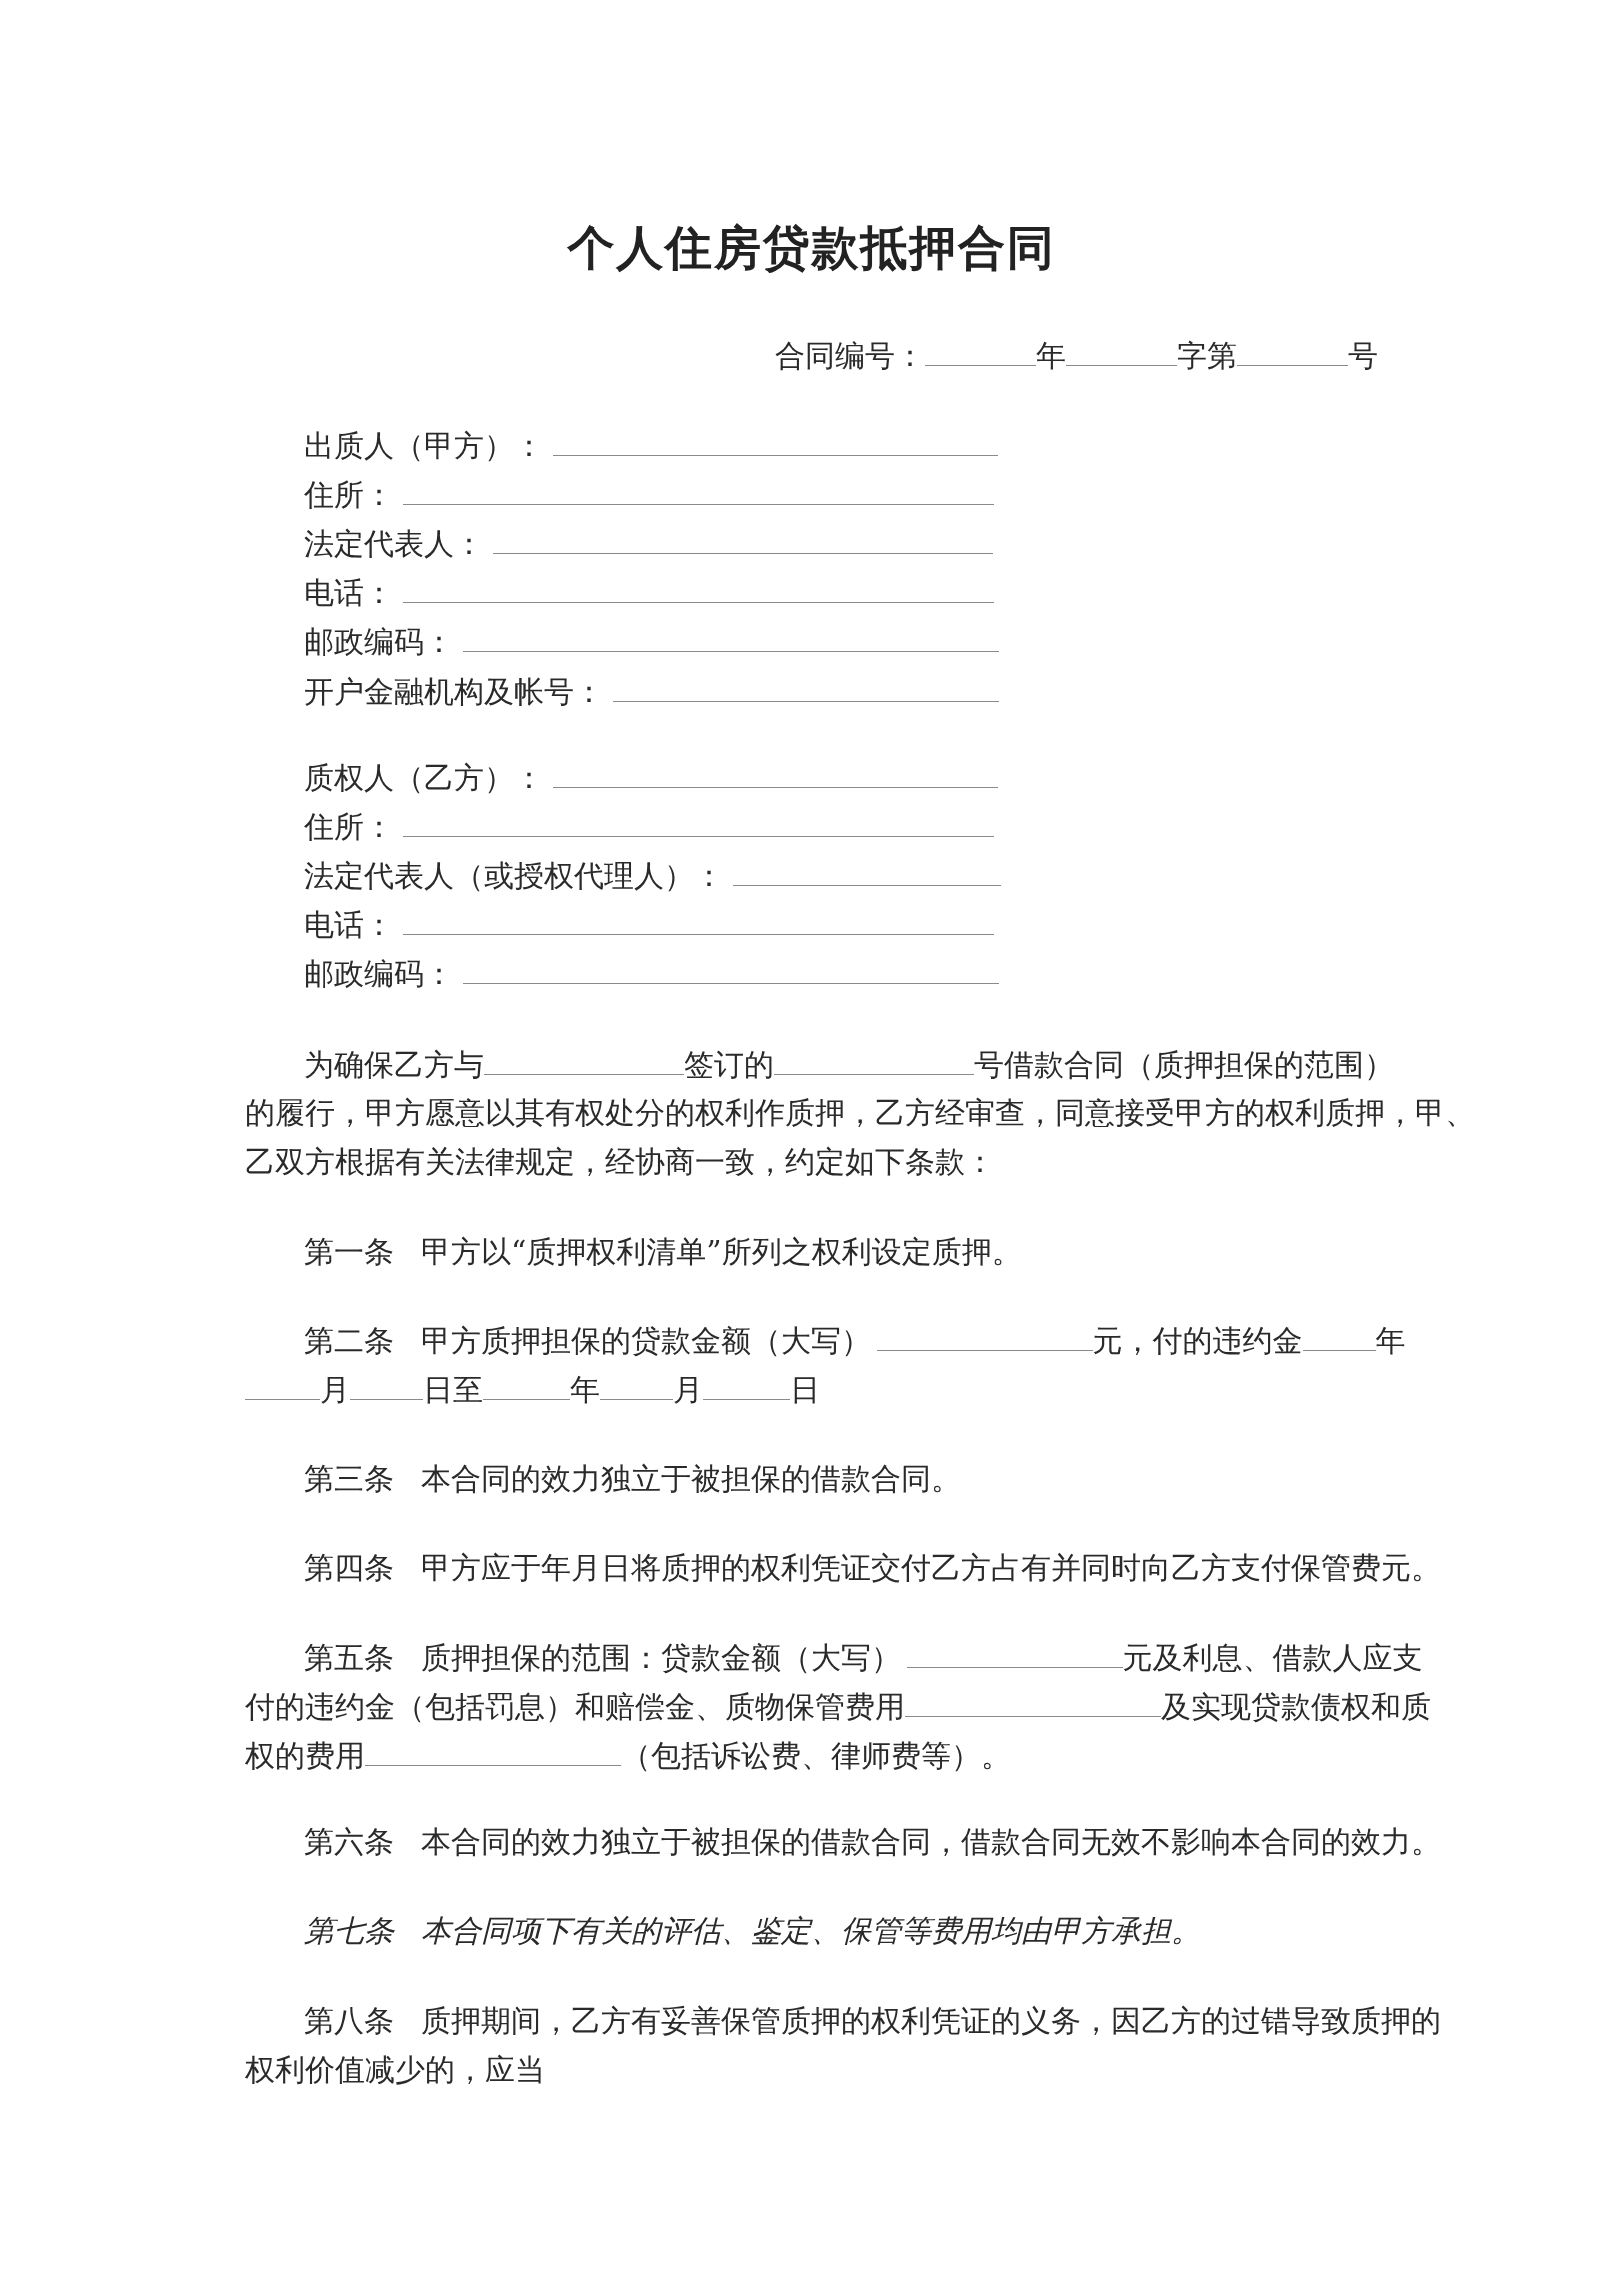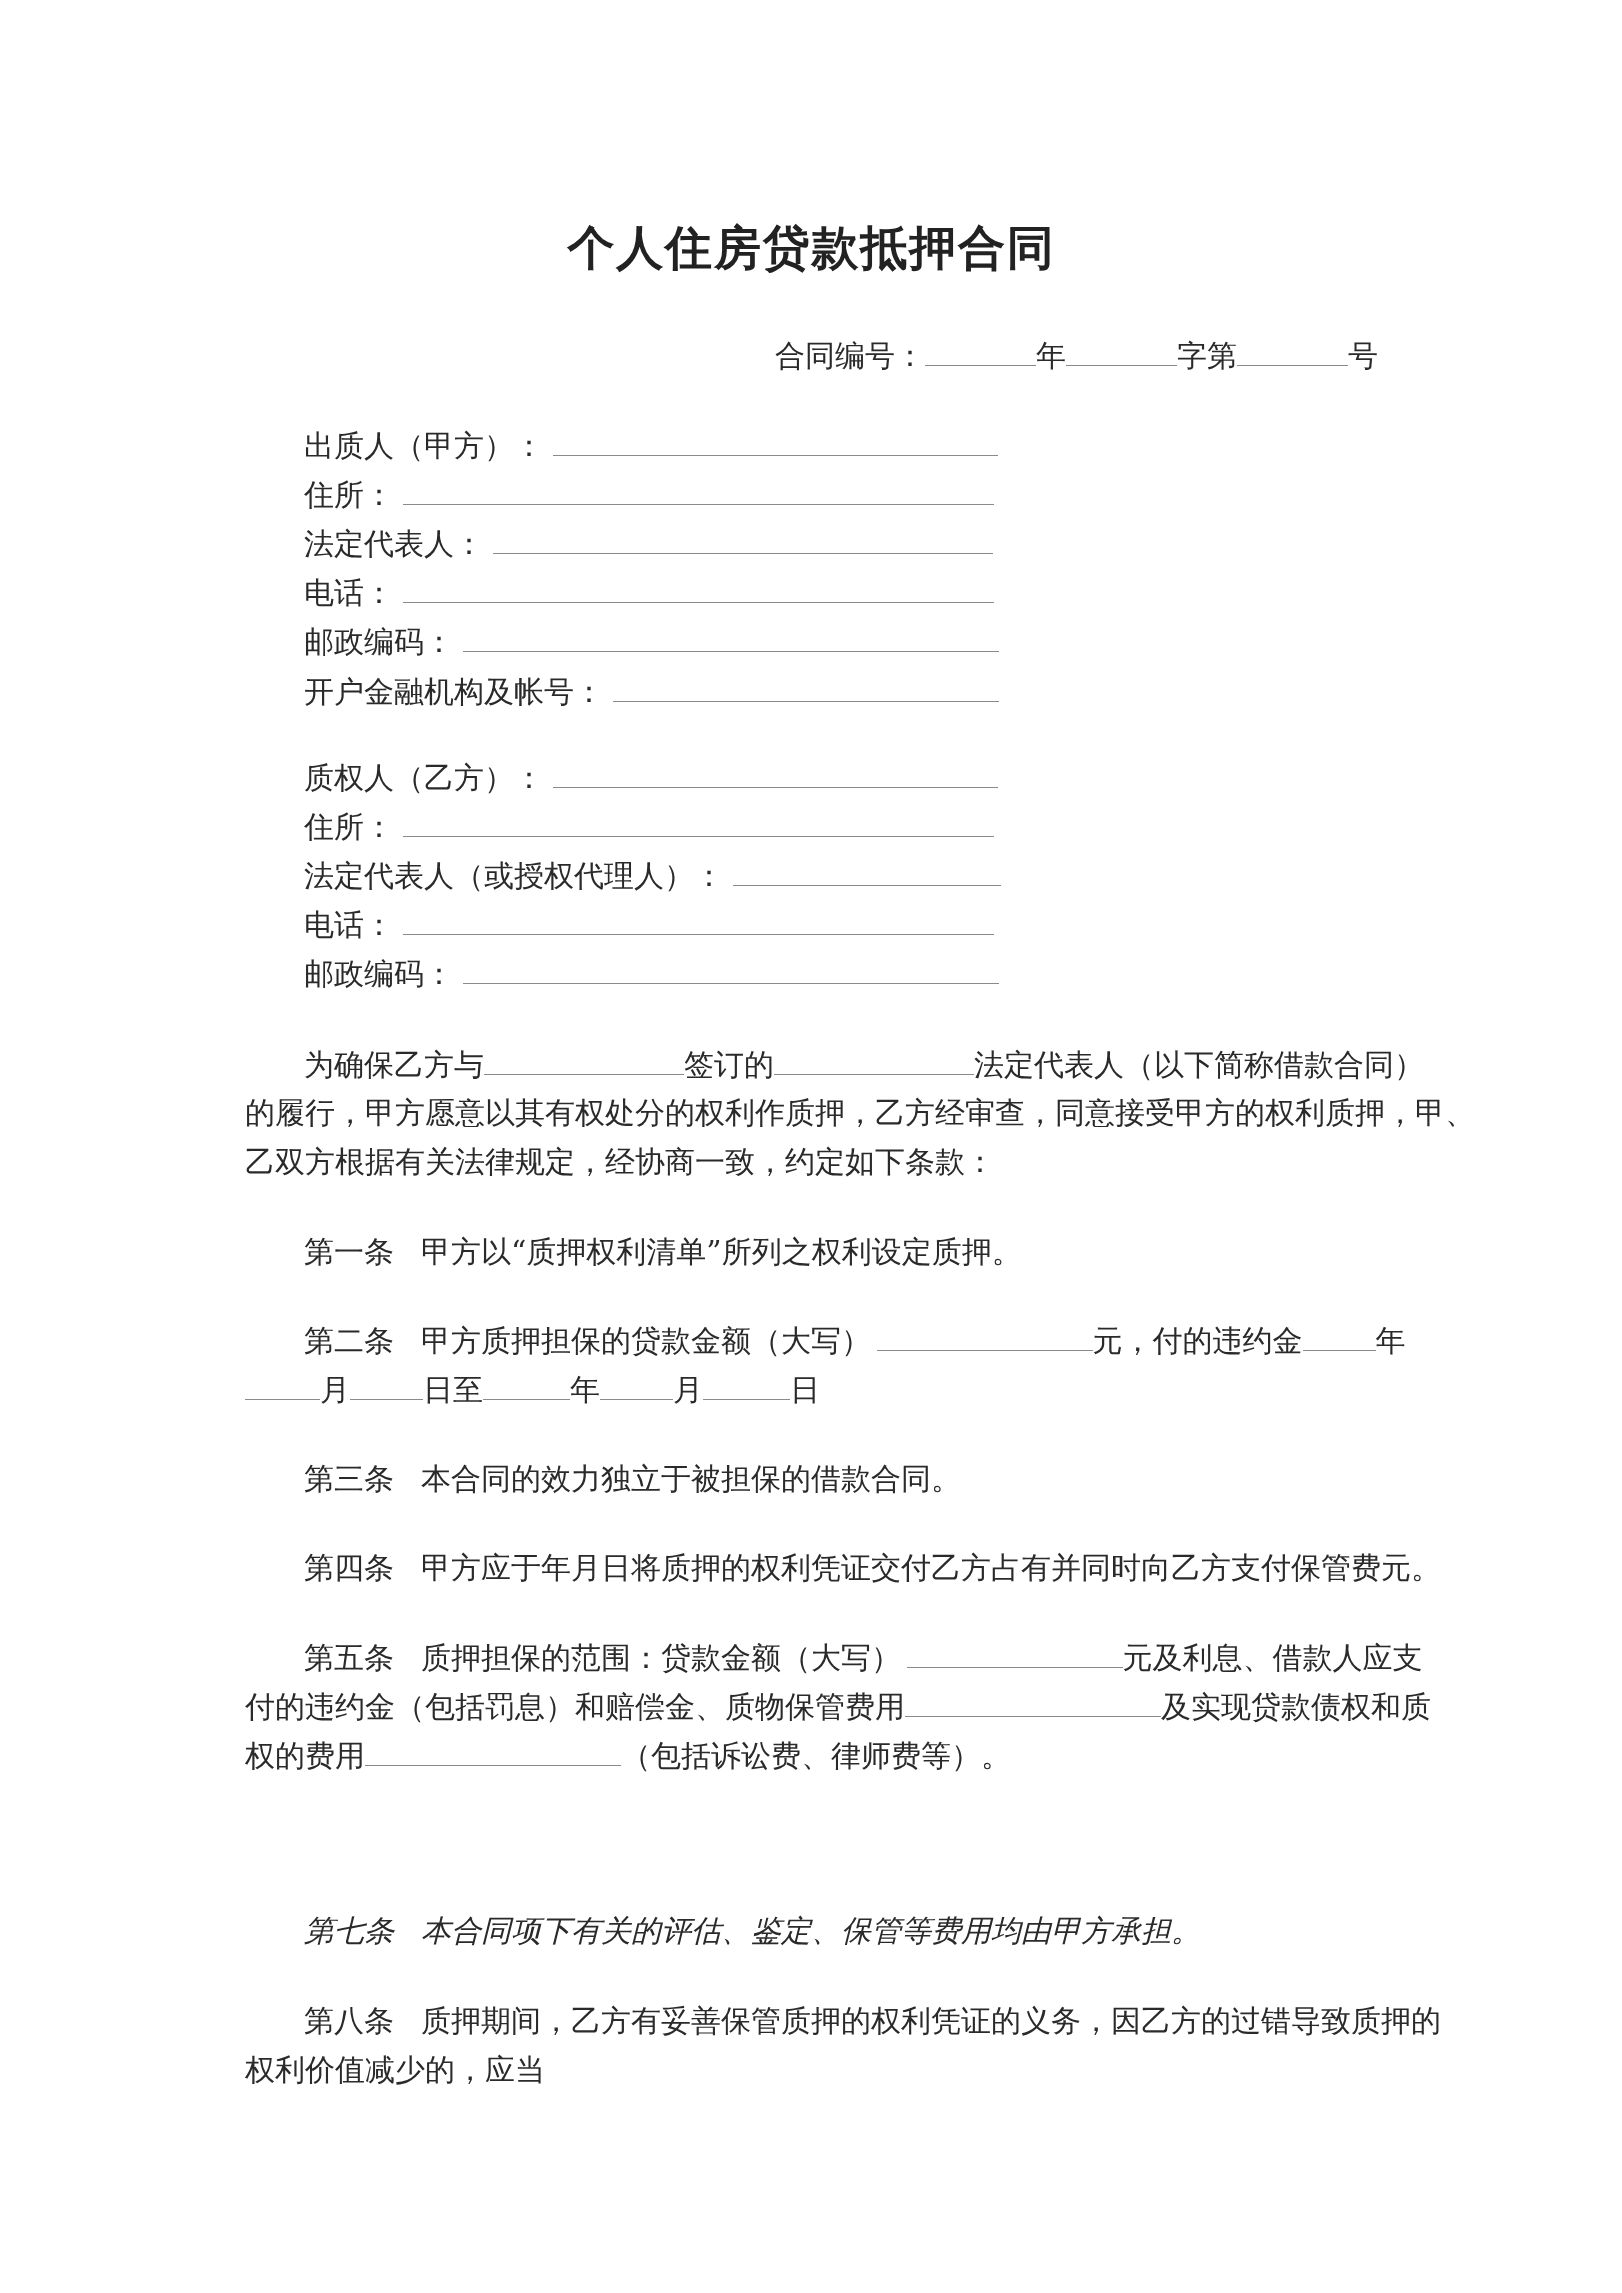--- a/index.html
+++ b/index.html
@@ -56,21 +56,21 @@
     <div class="line" style="left:304px; top:899px;">
       <span>电话：</span><span class="blank" style="width:591px; margin-left:9px"></span>
     </div>
     <div class="line" style="left:304px; top:948px;">
       <span>邮政编码：</span><span class="blank" style="width:536px; margin-left:9px"></span>
     </div>
   </div>
 
   <div>
     <div class="line" style="left:304px; top:1039px;">
-      <span>为确保乙方与</span><span class="blank" style="width:200px"></span><span>签订的</span><span class="blank" style="width:200px"></span><span>法定代表人（以下简称借款合同）</span>
+      <span>为确保乙方与</span><span class="blank" style="width:200px"></span><span>签订的</span><span class="blank" style="width:200px"></span><span>号借款合同（质押担保的范围）</span>
     </div>
     <div class="line" style="left:245px; top:1087px;">的履行，甲方愿意以其有权处分的权利作质押，乙方经审查，同意接受甲方的权利质押，甲、</div>
     <div class="line" style="left:245px; top:1136px;">乙双方根据有关法律规定，经协商一致，约定如下条款：</div>
   </div>
 
   <div class="line" style="left:304px; top:1226px;">
     <span>第一条</span><span style="display:inline-block;width:27px"></span><span>甲方以“质押权利清单”所列之权利设定质押。</span>
   </div>
 
   <div>
@@ -95,20 +95,23 @@
       <span>第五条</span><span style="display:inline-block;width:27px"></span><span>质押担保的范围：贷款金额（大写）</span><span class="blank" style="width:216px; margin-left:5.5px"></span><span>元及利息、借款人应支</span>
     </div>
     <div class="line" style="left:245px; top:1681px;">
       <span>付的违约金（包括罚息）和赔偿金、质物保管费用</span><span class="blank" style="width:256px"></span><span>及实现贷款债权和质</span>
     </div>
     <div class="line" style="left:245px; top:1730px;">
       <span>权的费用</span><span class="blank" style="width:256px"></span><span>（包括诉讼费、律师费等）。</span>
     </div>
   </div>
 
+  <div class="line" style="left:304px; top:1816px;">
+    <span>第六条</span><span style="display:inline-block;width:27px"></span><span>本合同的效力独立于被担保的借款合同，借款合同无效不影响本合同的效力。</span>
+  </div>
 
   <div class="line" style="left:304px; top:1905px;font-style:italic;">
     <span>第七条</span><span style="display:inline-block;width:27px"></span><span>本合同项下有关的评估、鉴定、保管等费用均由甲方承担。</span>
   </div>
 
   <div>
     <div class="line" style="left:304px; top:1995px;">
       <span>第八条</span><span style="display:inline-block;width:27px"></span><span>质押期间，乙方有妥善保管质押的权利凭证的义务，因乙方的过错导致质押的</span>
     </div>
     <div class="line" style="left:245px; top:2044px;">权利价值减少的，应当</div>

